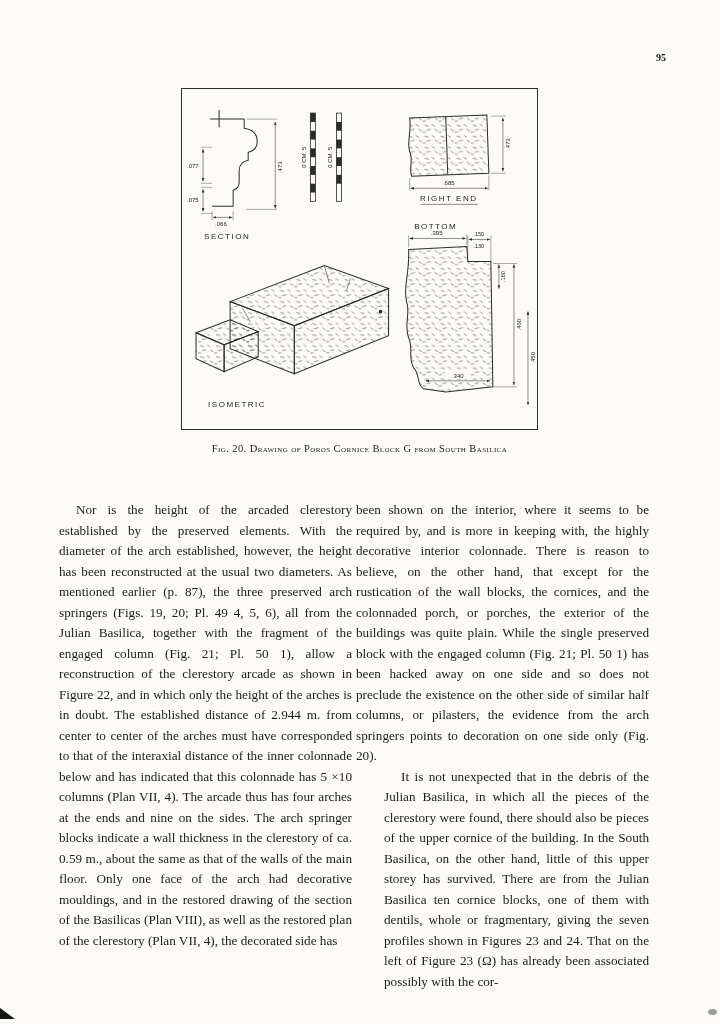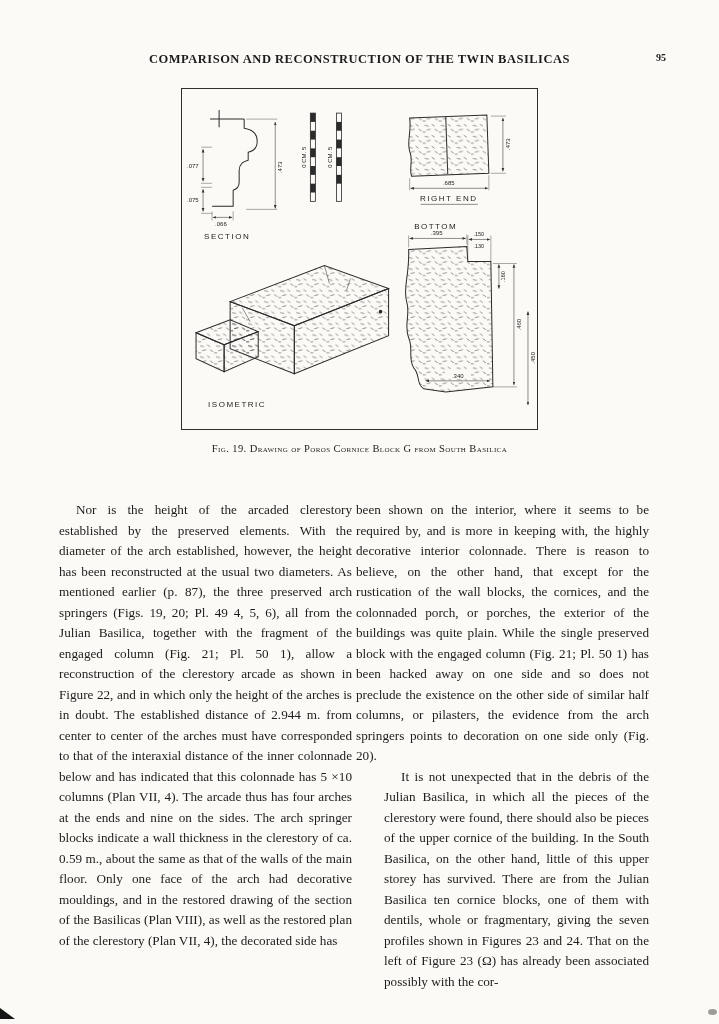--- a/index.html
+++ b/index.html
@@ -51,21 +51,20 @@
     position:absolute; right:2px; bottom:9px; width:9px; height:6px; background:#8a8a86;
     border-radius:50%; opacity:.85;
   }
 </style>
 </head>
 <body>
 
 <div class="page">
 
   <div class="running-head">
-    <span>COMPARISON AND RECONSTRUCTION OF THE TWIN BASILICAS</span>
     <span class="page-number">95</span>
   </div>
 
   <div class="figure-box">
     <svg viewBox="0 0 354 339" role="img" aria-label="technical drawing">
       <defs>
         <pattern id="stone" width="16" height="11" patternUnits="userSpaceOnUse">
           <path d="M2,3 l4,1 M9,2 l3,2 M4,8 l4,-1 M12,7 l3,2 M0,10 l3,0" stroke="#4d4d4d" stroke-width="0.6" fill="none"></path>
         </pattern>
         <marker id="arrE" markerWidth="7" markerHeight="6" refX="6" refY="3" orient="auto">
@@ -148,21 +147,21 @@
         <path class="stone" d="M14,243 L48,230 L76,242 L42,255 Z"></path>
         <path class="stone" d="M14,243 L14,269 L42,282 L42,255 Z"></path>
         <path class="stone" d="M42,255 L76,242 L76,267 L42,282 Z"></path>
         <path class="thin" d="M142,176 l5,18 M168,189 l-4,12 M60,218 l8,14"></path>
         <circle cx="198" cy="222" r="1.8" fill="#2b2b2b"></circle>
         <text class="viewlabel" x="26" y="317">ISOMETRIC</text>
       </g>
     </svg>
   </div>
 
-  <div class="figure-caption">Fig. 19. Drawing of Poros Cornice Block G from South Basilica</div>
+  <div class="figure-caption">Fig. 20. Drawing of Poros Cornice Block G from South Basilica</div>
 
   <div class="columns">
     <div class="col">
       <p class="indent">Nor is the height of the arcaded clerestory established by the preserved elements. With the diameter of the arch established, however, the height has been reconstructed at the usual two diameters. As mentioned earlier (p. 87), the three preserved arch springers (Figs. 19, 20; Pl. 49 4, 5, 6), all from the Julian Basilica, together with the fragment of the engaged column (Fig. 21; Pl. 50 1), allow a reconstruction of the clerestory arcade as shown in Figure 22, and in which only the height of the arches is in doubt. The established distance of 2.944 m. from center to center of the arches must have corresponded to that of the interaxial distance of the inner colonnade below and has indicated that this colonnade has 5 ×10 columns (Plan VII, 4). The arcade thus has four arches at the ends and nine on the sides. The arch springer blocks indicate a wall thickness in the clerestory of ca. 0.59 m., about the same as that of the walls of the main floor. Only one face of the arch had decorative mouldings, and in the restored drawing of the section of the Basilicas (Plan VIII), as well as the restored plan of the clerestory (Plan VII, 4), the decorated side has</p>
     </div>
     <div class="col">
       <p class="noindent">been shown on the interior, where it seems to be required by, and is more in keeping with, the highly decorative interior colonnade. There is reason to believe, on the other hand, that except for the rustication of the wall blocks, the cornices, and the colonnaded porch, or porches, the exterior of the buildings was quite plain. While the single preserved block with the engaged column (Fig. 21; Pl. 50 1) has been hacked away on one side and so does not preclude the existence on the other side of similar half columns, or pilasters, the evidence from the arch springers points to decoration on one side only (Fig. 20).</p>
       <p class="indent">It is not unexpected that in the debris of the Julian Basilica, in which all the pieces of the clerestory were found, there should also be pieces of the upper cornice of the building. In the South Basilica, on the other hand, little of this upper storey has survived. There are from the Julian Basilica ten cornice blocks, one of them with dentils, whole or fragmentary, giving the seven profiles shown in Figures 23 and 24. That on the left of Figure 23 (Ω) has already been associated possibly with the cor-</p>
     </div>
   </div>

